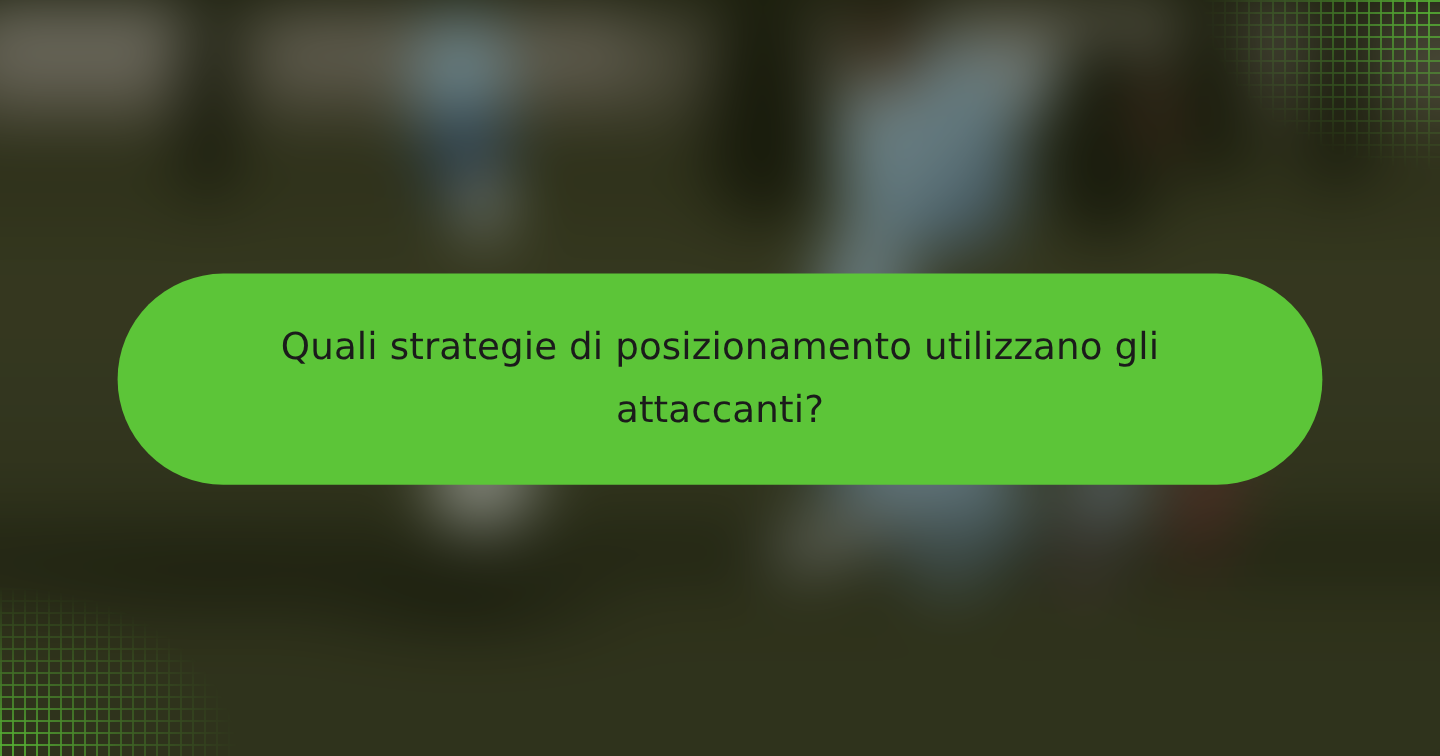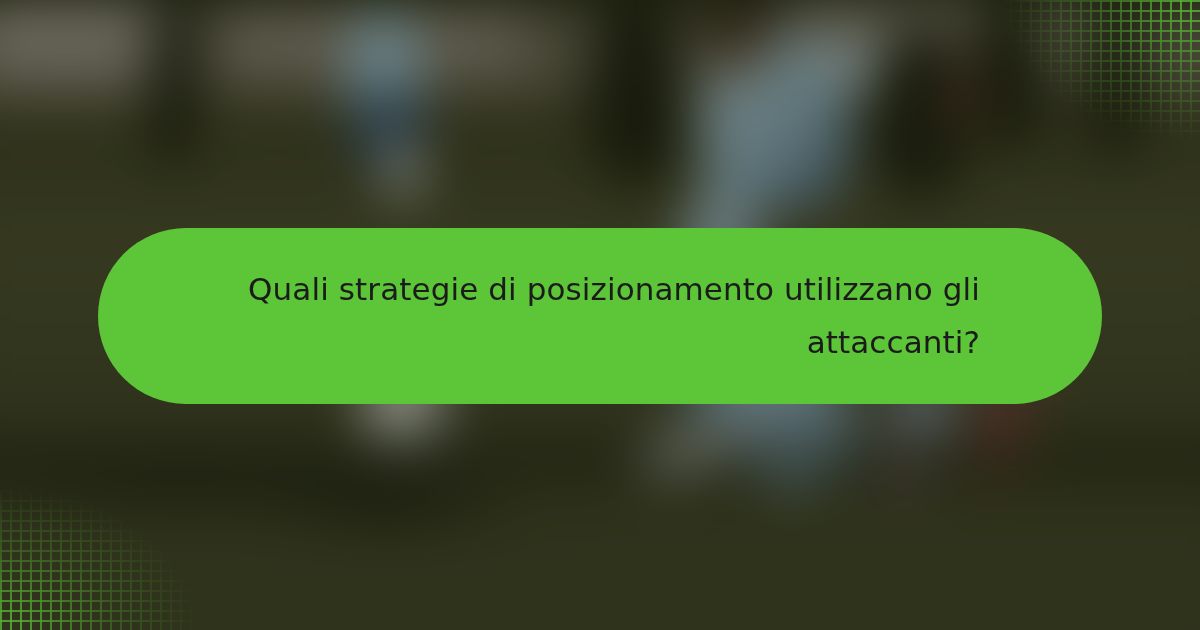--- a/index.html
+++ b/index.html
@@ -185,21 +185,21 @@
     background: #5cc538;
     display: flex;
     align-items: center;
     justify-content: center;
     box-sizing: border-box;
     padding: 0 70px;
   }
 
   .headline-text {
     margin: 2px;
-    text-align: right;
+    text-align: center;
     color: #1b1b1b;
     font-family: "DejaVu Sans", sans-serif;
     font-size: 31px;
     font-weight: 400;
     line-height: 1.72;
     letter-spacing: 0.1px;
     max-width: 760px;
   }
 </style>
 </head>

